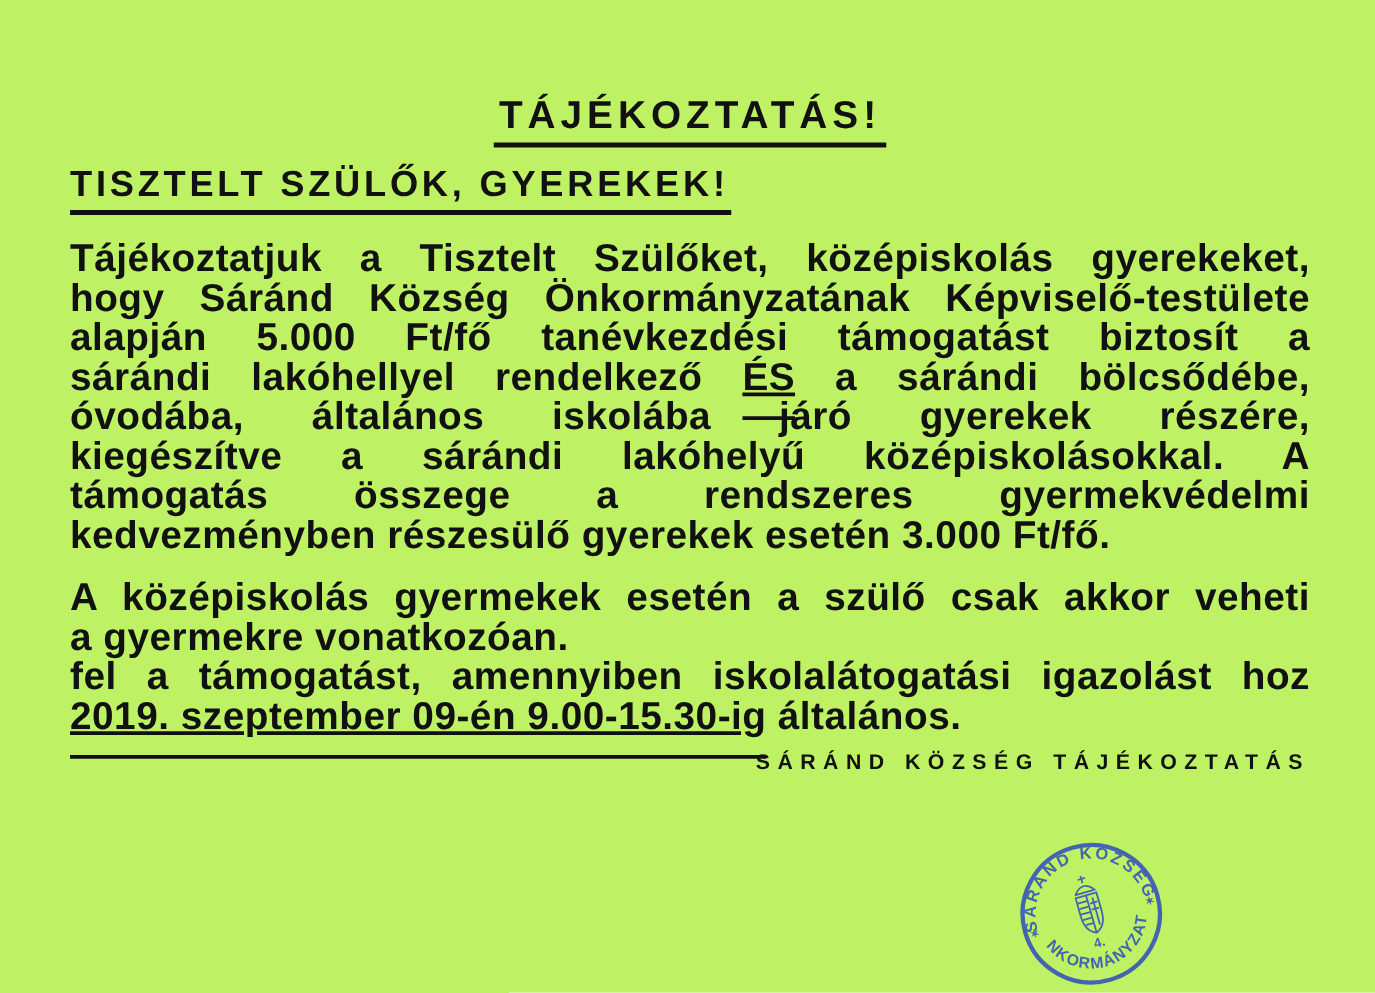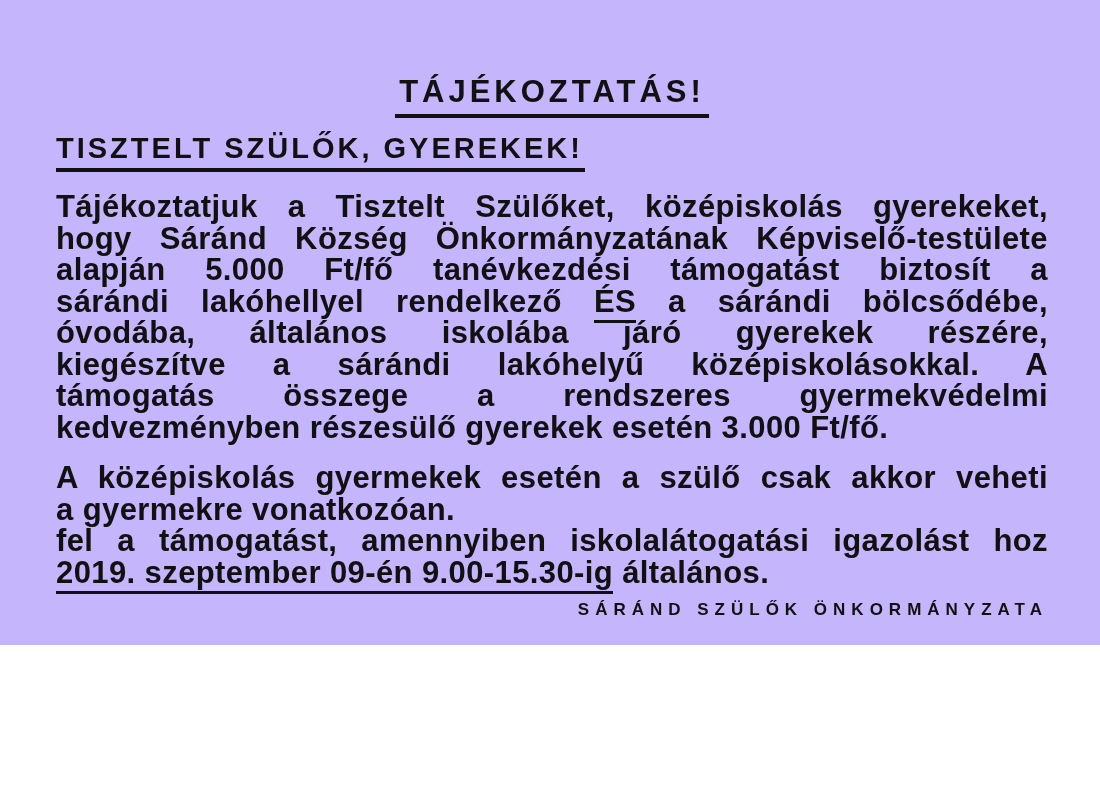--- a/index.html
+++ b/index.html
@@ -1,19 +1,19 @@
 <!DOCTYPE html>
 <html><head>
 <meta charset="utf-8">
 <style>
   html,body{margin:0;padding:0;}
   .page{
     position:relative;
-    width:1100px;height:645px;
-    background:#c4b5fd;
+    width:1100px;height:794px;
+    background:#bef264;
     overflow:hidden;
     font-family:"Liberation Sans",sans-serif;
     color:#111111;
     font-weight:700;
   }
   .content{
     position:absolute;left:56px;right:52px;top:0;
   }
   .title-wrap{
     margin-top:74px;
@@ -42,21 +42,22 @@
     line-height:31.5px;
     letter-spacing:0.4px;
   }
   .para .line{white-space:normal;}
   .para .line.just{
     text-align:justify;
     text-align-last:justify;
   }
   .u{
     border-bottom:3px solid currentColor;
-    padding-bottom:1px;
+    padding-bottom:14px;
+    text-decoration:underline;
   }
   .signature{
     margin-top:12px;
     text-align:right;
     font-size:17px;
     letter-spacing:6px;
   }
   .stamp{
     position:absolute;
     left:812px;top:670px;
@@ -95,21 +96,21 @@
         <div class="line"><span>kedvezményben részesülő gyerekek esetén 3.000 Ft/fő.</span></div>
       </div>
 
     <div class="para">
         <div class="line just"><span>A középiskolás gyermekek esetén a szülő csak akkor veheti</span></div>
         <div class="line"><span>a gyermekre vonatkozóan.</span></div>
         <div class="line just"><span>fel a támogatást, amennyiben iskolalátogatási igazolást hoz</span></div>
         <div class="line"><span class="u">2019. szeptember 09-én 9.00-15.30-ig</span><span> általános.</span></div>
       </div>
 
-    <div class="signature">SÁRÁND SZÜLŐK ÖNKORMÁNYZATA</div>
+    <div class="signature">SÁRÁND KÖZSÉG TÁJÉKOZTATÁS</div>
   </div>
 
   <svg class="stamp" viewBox="0 0 120 120" xmlns="http://www.w3.org/2000/svg">
     <g transform="rotate(-16 60 60)">
       <circle class="ring" cx="60" cy="60" r="54" stroke-width="3.4"></circle>
       <defs>
         <path id="arcTop" d="M 17.5,72 A 44,44 0 1 1 102.5,72"></path>
         <path id="arcBottom" d="M 19,75 A 44,44 0 0 0 101,75"></path>
       </defs>
       <text font-size="13" letter-spacing="2">

